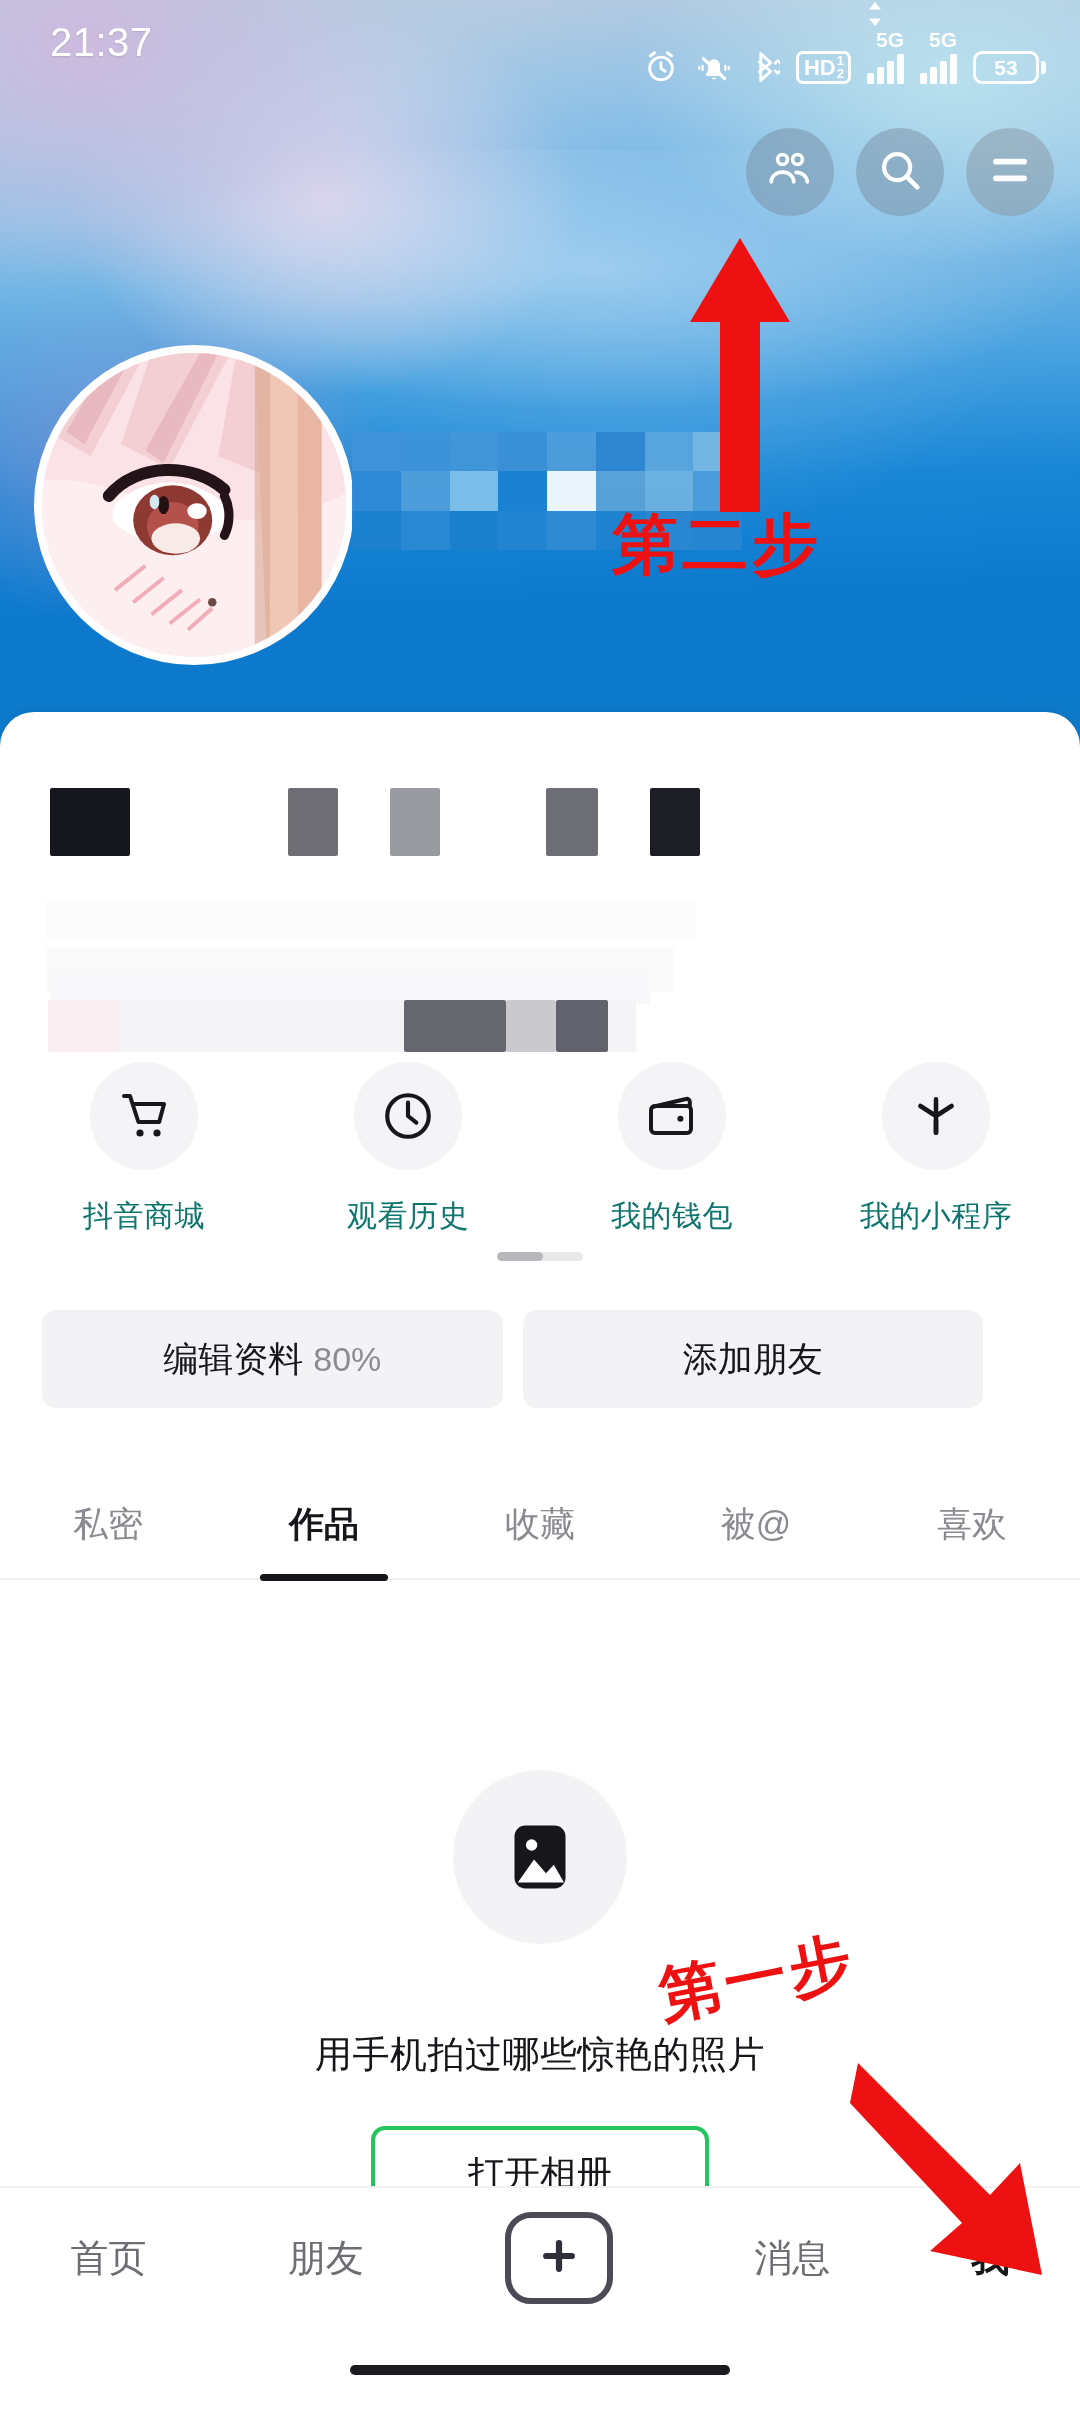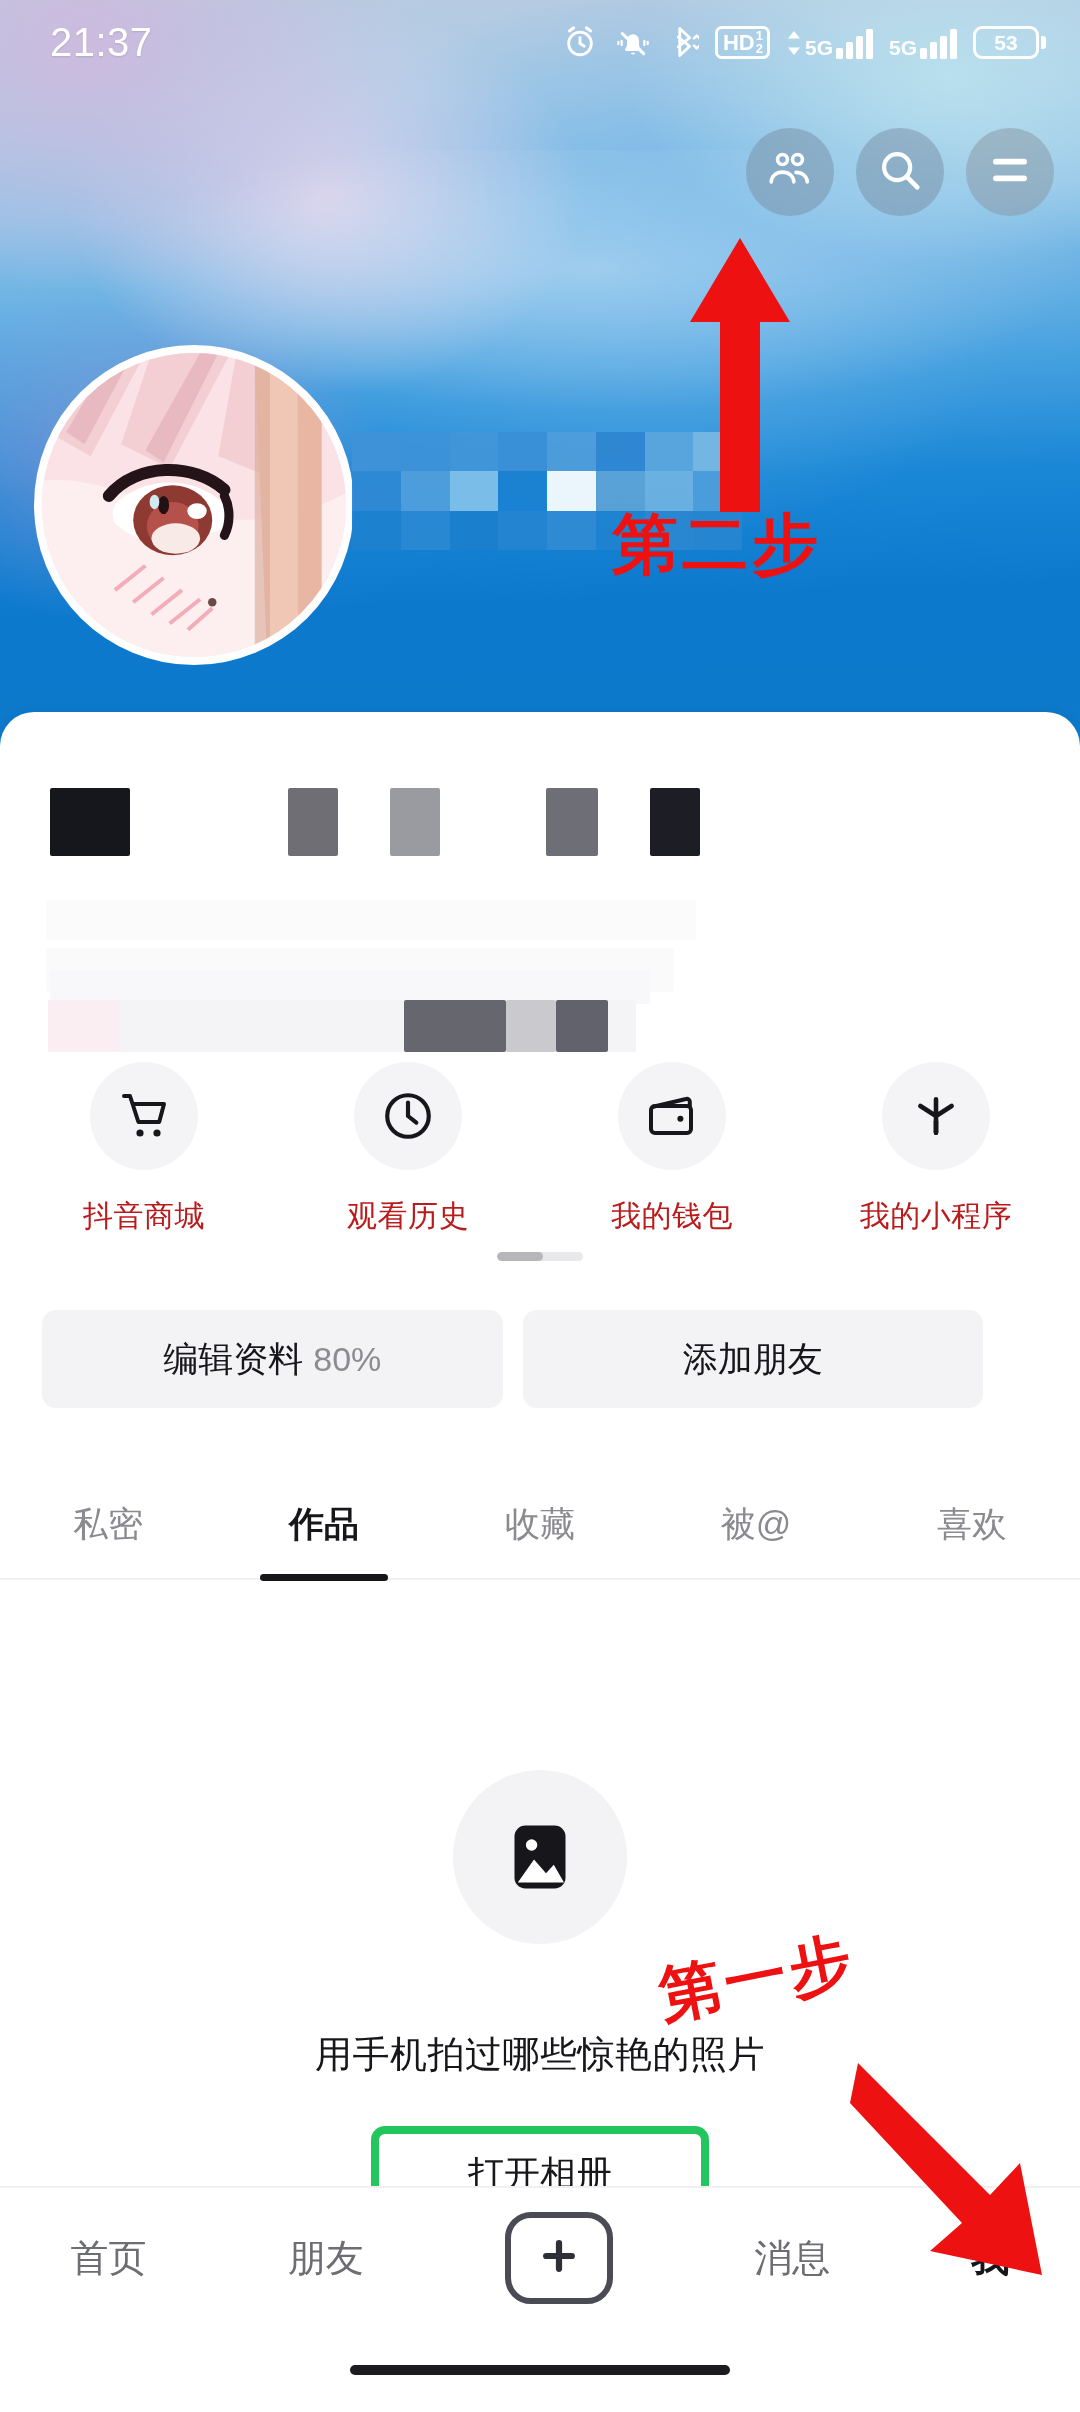--- a/index.html
+++ b/index.html
@@ -37,21 +37,21 @@
            text-shadow:0 1px 2px rgba(0,0,0,0.12); }
   .sys-icons { display:flex; align-items:flex-end; gap:16px; }
   .sys-icons svg { display:block; }
   .hd-badge {
     border:3px solid #fff; border-radius:7px; padding:1px 4px 1px 5px;
     font-size:22px; font-weight:700; line-height:1; display:flex;
     align-items:center; color:#fff; height:33px;
   }
   .hd-frac { display:inline-flex; flex-direction:column; font-size:13px;
              line-height:0.95; margin-left:1px; font-weight:700; }
-  .net-group { display:flex; align-items:flex-end; gap:3px; }
+  .net-group { display:flex; align-items:flex-end; gap:3px;flex-direction:column; }
   .net-label { font-size:21px; font-weight:700; line-height:1; color:#fff;
                margin-bottom:1px; }
   .bars { display:flex; align-items:flex-end; gap:3px; height:30px; }
   .bars i { display:block; width:7px; background:#fff; border-radius:1.5px; }
   .bars i:nth-child(1){height:11px;} .bars i:nth-child(2){height:17px;}
   .bars i:nth-child(3){height:23px;} .bars i:nth-child(4){height:30px;}
   .batt { display:flex; align-items:center; }
   .batt-body {
     border:3px solid #fff; border-radius:9px; width:66px; height:33px;
     display:flex; align-items:center; justify-content:center;
@@ -100,21 +100,21 @@
   
   .quickrow {
     position:absolute; left:0; top:1062px; width:1080px;
     display:flex; justify-content:space-between; padding:0 34px;
   }
   .quick-item { width:220px; display:flex; flex-direction:column; align-items:center; }
   .quick-ico {
     width:108px; height:108px; border-radius:50%; background:#f4f4f6;
     display:flex; align-items:center; justify-content:center;
   }
-  .quick-label { margin-top:26px; font-size:30px; color:#b91c1c; letter-spacing:0.5px; }
+  .quick-label { margin-top:26px; font-size:30px; color:#0f766e; letter-spacing:0.5px; }
   .scrollpill {
     position:absolute; left:50%; top:1252px; transform:translateX(-50%);
     width:86px; height:9px; border-radius:5px; background:#e9e9ec; overflow:hidden;
   }
   .scrollpill i { display:block; width:46px; height:9px; border-radius:5px; background:#b6b6bb; }
 
   
   .actionrow {
     position:absolute; left:0; top:1310px; width:1025px;
     display:flex; gap:20px; padding:0 42px;
@@ -143,21 +143,21 @@
 
   
   .empty { position:absolute; left:0; top:1770px; width:1080px; text-align:center; }
   .empty-ico {
     width:174px; height:174px; border-radius:50%; background:#f3f3f5;
     margin:0 auto; display:flex; align-items:center; justify-content:center;
   }
   .empty-text { margin-top:86px; font-size:37px; color:#16161b; letter-spacing:0.5px; }
   .empty-btn {
     margin:46px auto 0; width:338px; height:96px; border-radius:14px;
-    border:8px solid #22c55e; background:#fff;
+    border:4px solid #22c55e; background:#fff;
     display:flex; align-items:center; justify-content:center;
     font-size:36px; color:#16161b;
   }
 
   
   .bottomnav {
     position:absolute; left:0; bottom:84px; width:1080px; height:142px;
     background:#fff; border-top:2px solid #f0f0f2;
     display:flex; align-items:center; justify-content:space-around;
   }

